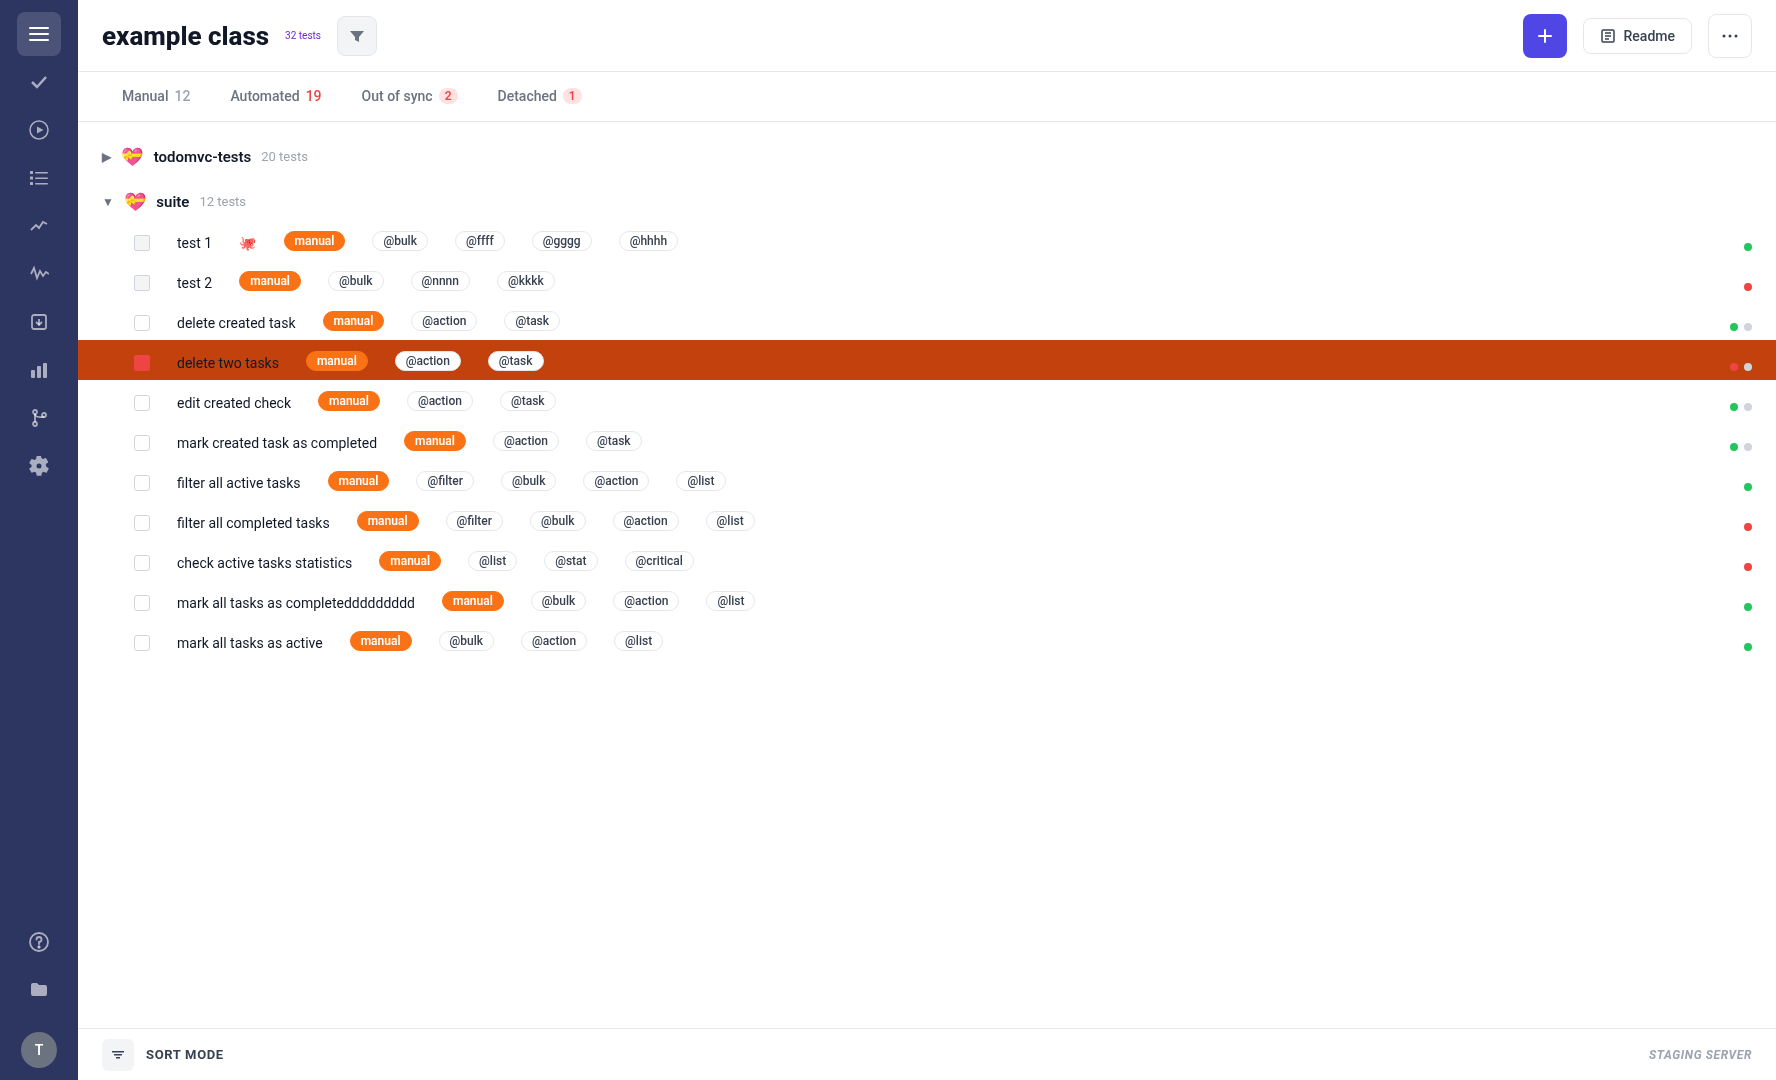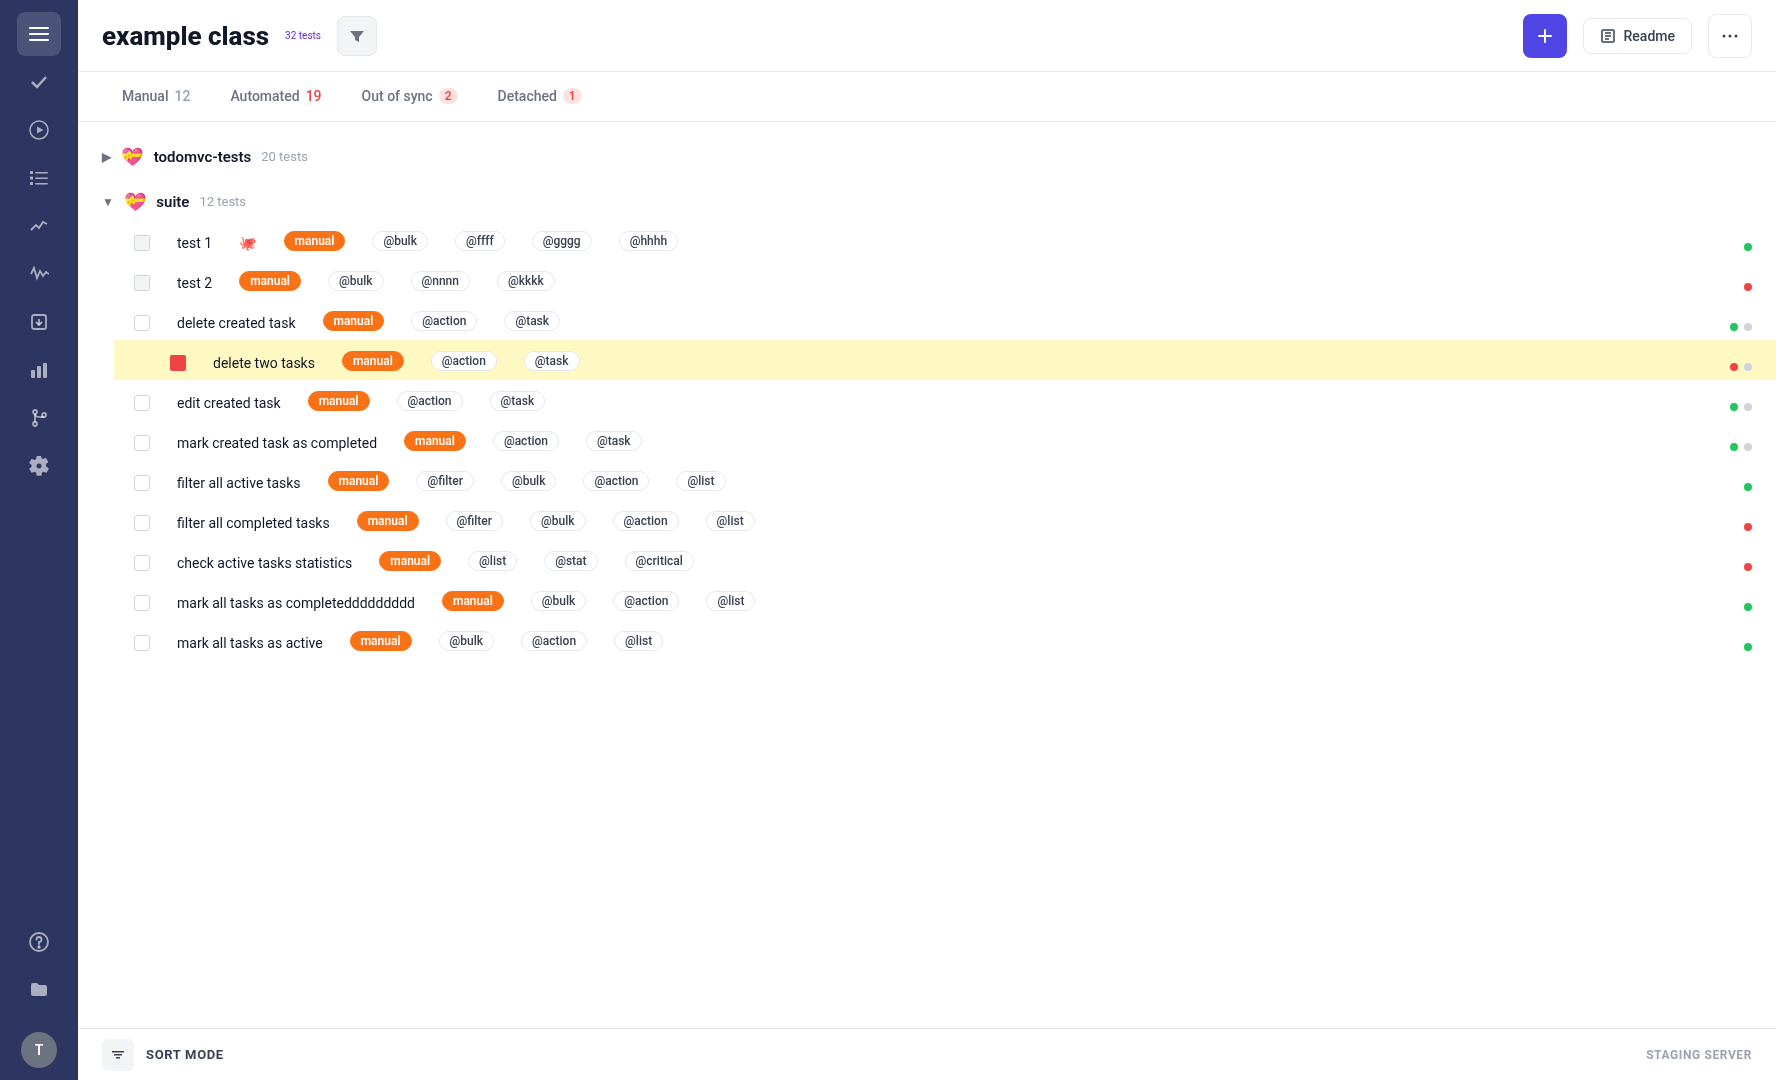--- a/index.html
+++ b/index.html
@@ -185,21 +185,21 @@
 
     
     .test-row {
       display: flex;
       align-items: flex-end;
       padding: 9px 24px 9px 56px;
       gap: 27px;
       min-height: 40px;
       cursor: pointer;
     }
-    .test-row.highlighted { background: #fef9c3; margin-left: 36px; }
+    .test-row.highlighted { background: #c2410c; }
     .test-checkbox {
       width: 16px; height: 16px;
       border: 1.5px solid #d1d5db;
       border-radius: 3px;
       flex-shrink: 0;
       display: flex; align-items: center; justify-content: center;
     }
     .test-icon-square {
       width: 16px; height: 16px;
       background: #f3f4f6;
@@ -284,20 +284,21 @@
       font-weight: 700;
       color: #374151;
       letter-spacing: 0.05em;
     }
     .staging-label {
       margin-left: auto;
       font-size: 12px;
       font-weight: 700;
       color: #9ca3af;
       letter-spacing: 0.05em;
+      font-style: italic;
     }
   </style>
 </head>
 <body>
 
 <div class="sidebar">
   <div class="sidebar-icon active">
     <svg width="20" height="20" viewBox="0 0 20 20" fill="currentColor">
         <rect y="3" width="20" height="2" rx="1"></rect>
         <rect y="9" width="20" height="2" rx="1"></rect>
@@ -498,21 +499,21 @@
         <span class="tag">@action</span>
         <span class="tag">@task</span>
         <div class="status-dots">
           <div class="dot red"></div>
           <div class="dot gray"></div>
         </div>
       </div>
 
       <div class="test-row">
         <div class="test-checkbox"></div>
-        <span class="test-name">edit created task</span>
+        <span class="test-name">edit created check</span>
         <span class="tag manual">manual</span>
         <span class="tag">@action</span>
         <span class="tag">@task</span>
         <div class="status-dots">
           <div class="dot green"></div>
           <div class="dot gray"></div>
         </div>
       </div>
 
       <div class="test-row">

